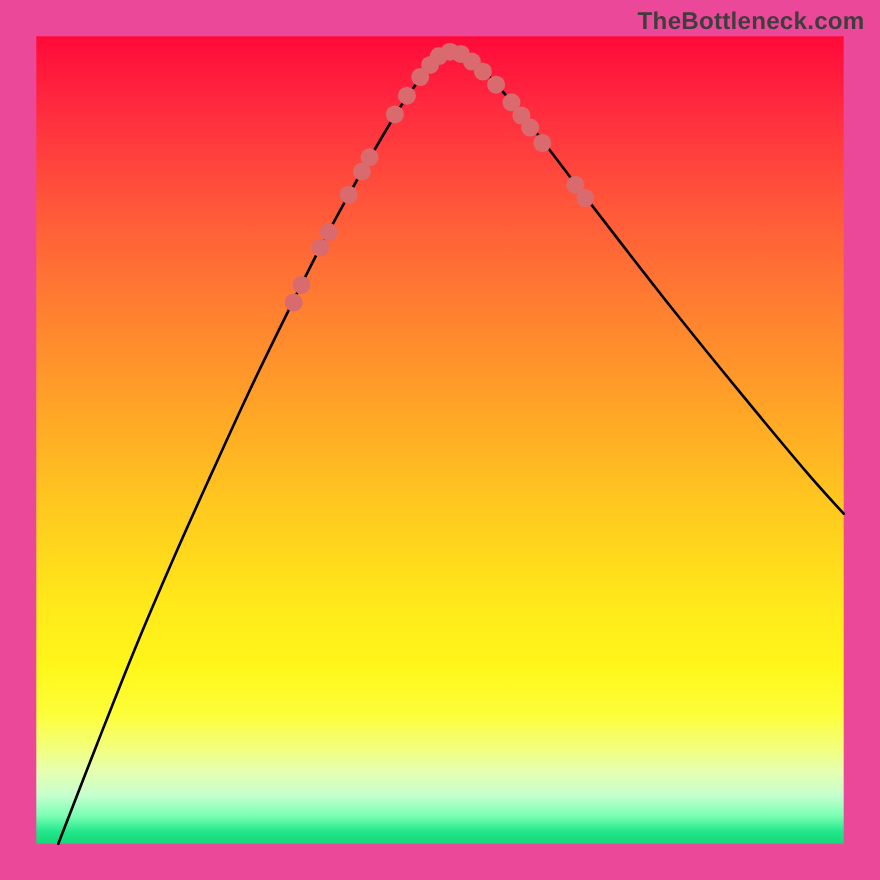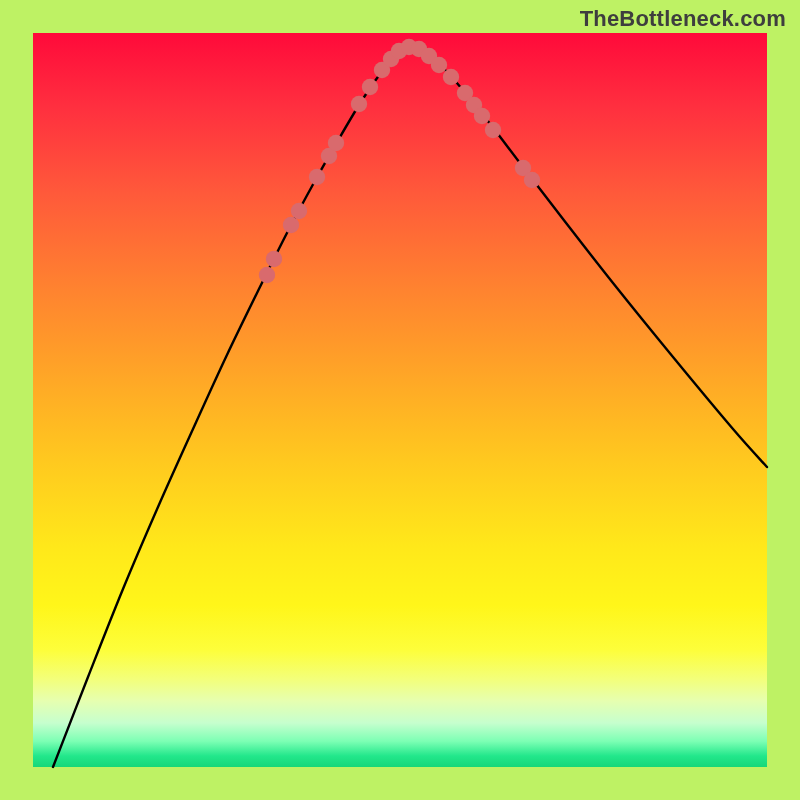--- a/index.html
+++ b/index.html
@@ -10,21 +10,21 @@
     background: #000;
     overflow: hidden;
     font-family: Arial, Helvetica, sans-serif;
   }
   .frame {
     position: absolute;
     left: 0;
     top: 0;
     width: 800px;
     height: 800px;
-    background: #bef264;
+    background: #ec4899;
   }
   .plot {
     position: absolute;
     left: 33px;
     top: 33px;
     width: 734px;
     height: 734px;
     background: linear-gradient(
       to bottom,
       #ff0a3a 0%,

